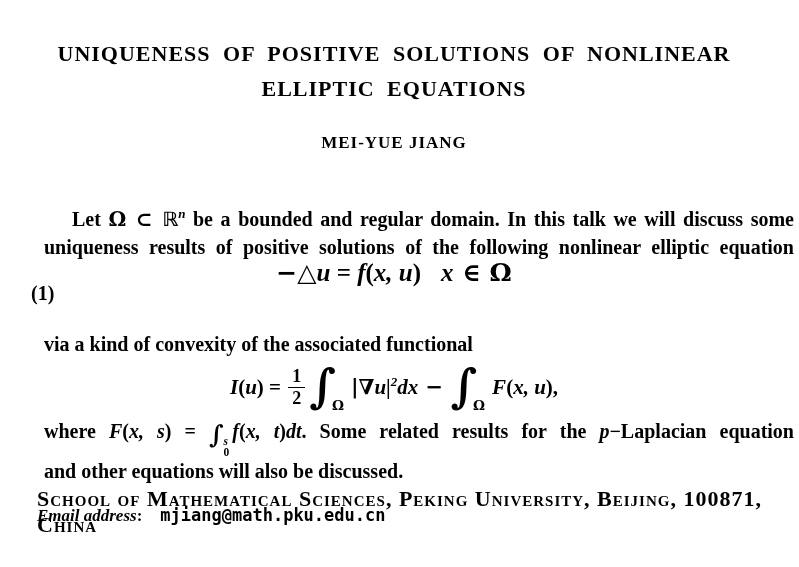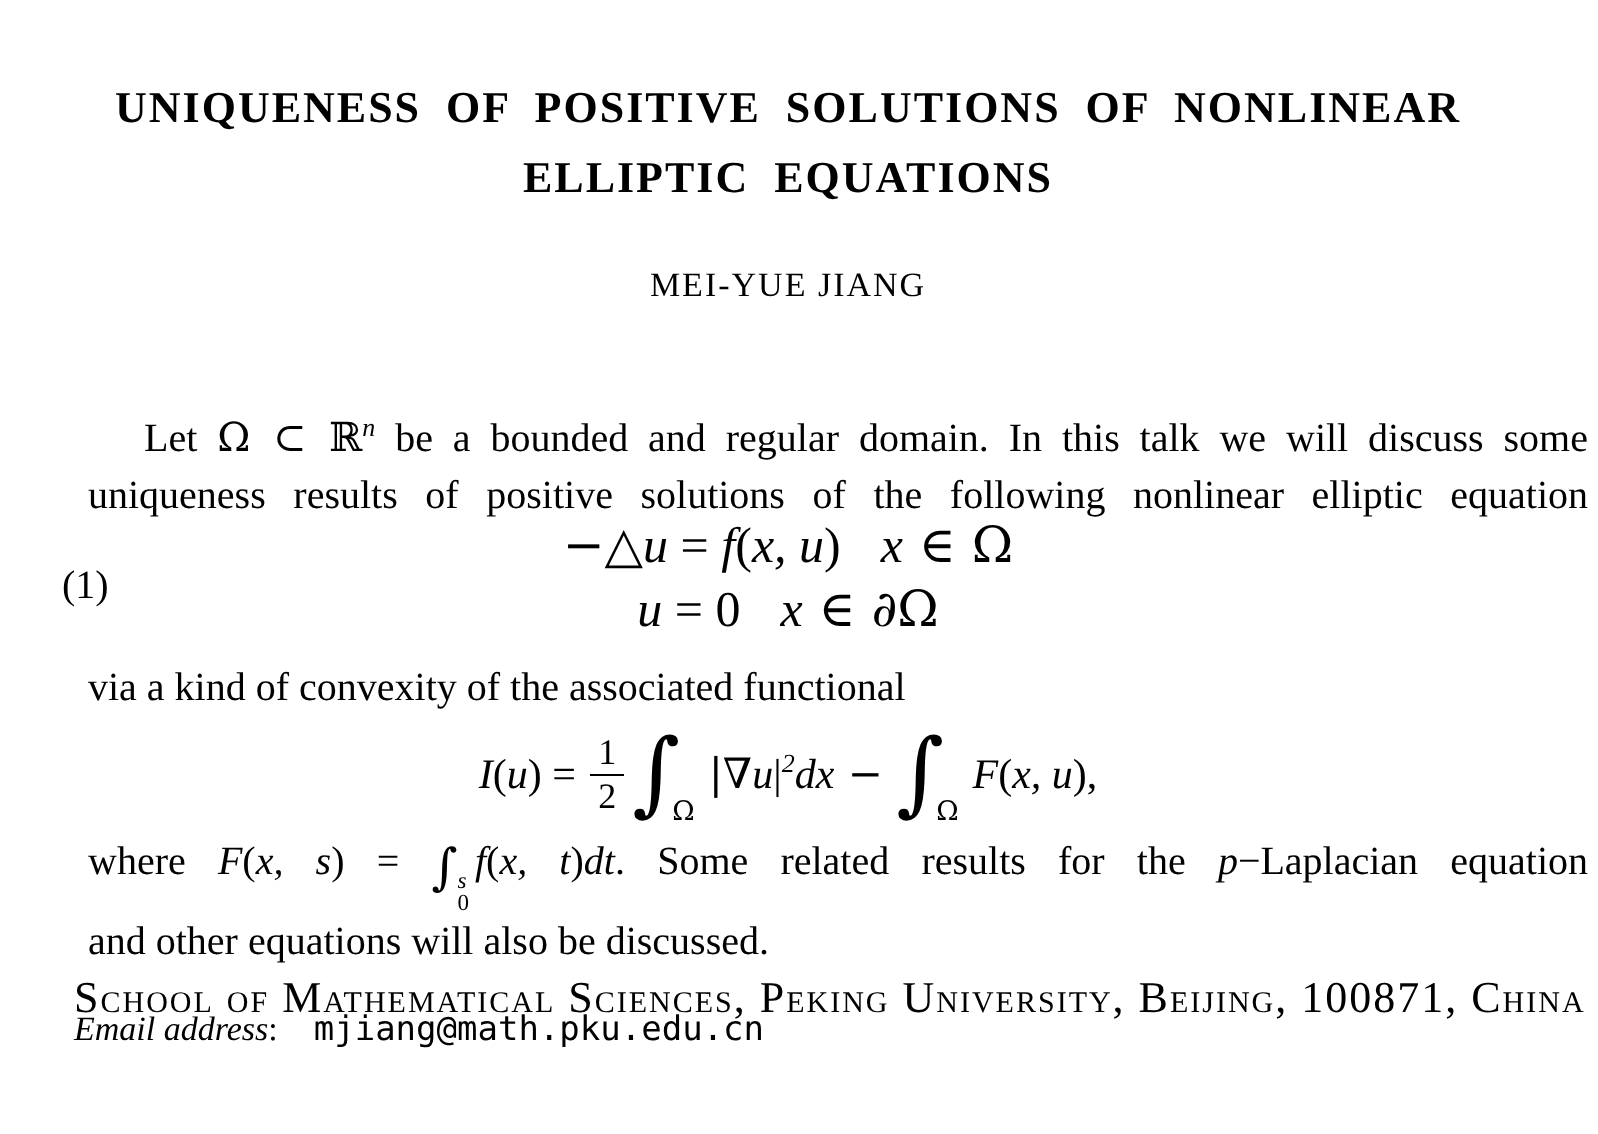--- a/index.html
+++ b/index.html
@@ -2,21 +2,21 @@
 <html><head>
 <meta charset="utf-8">
 <style>
   html, body { margin:0; padding:0; }
   body {
     width:799px; height:567px;
     background:#ffffff; color:#000000;
     font-family:"Liberation Serif", serif;
     position:relative; overflow:hidden;
   }
-  .abs { position:absolute; }
+  .abs { position:absolute;font-weight:bold; }
   .centered { left:0; width:788px; text-align:center; }
 
   
   .sym { font-family:"DejaVu Serif","DejaVu Sans",serif; font-style:normal; }
   .it  { font-style:italic; }
   sup.msup { font-size:13px; font-style:italic; }
   .qsp { display:inline-block; width:20px; }
 
   
   #title {
@@ -94,21 +94,20 @@
 
 <div id="para1" class="abs bodytext">
   <div class="jline indent"><span>Let </span><span class="sym">Ω ⊂ ℝ</span><sup class="msup">n</sup><span> be a bounded and regular domain. In this talk we will discuss some</span></div>
   <div class="jline">uniqueness results of positive solutions of the following nonlinear elliptic equation</div>
 </div>
 
 <div id="eq1num" class="abs">(1)</div>
 
 <div id="eq1" class="abs centered">
   <div><span class="sym">−△</span><span class="it">u</span><span> = </span><span class="it">f</span><span>(</span><span class="it">x, u</span><span>)</span><span class="qsp"></span><span class="it">x</span><span class="sym"> ∈ Ω</span></div>
-  <div><span class="it">u</span><span> = 0</span><span class="qsp"></span><span class="it">x</span><span class="sym"> ∈ ∂Ω</span></div>
 </div>
 
 <div id="via" class="abs bodytext">via a kind of convexity of the associated functional</div>
 
 <div id="eq2" class="abs centered"><span class="it">I</span><span>(</span><span class="it">u</span><span>) = </span><span class="frac">
       <span class="num">1</span>
       <span class="den">2</span>
     </span><span class="bigint">∫</span><span class="isub">Ω</span><span class="sym after-int">|∇</span><span class="it">u</span><span>|</span><sup class="msup">2</sup><span class="it">dx</span><span class="sym"> − </span><span class="bigint">∫</span><span class="isub">Ω</span><span class="it after-int">F</span><span>(</span><span class="it">x, u</span><span>),</span></div>
 
 <div id="para2" class="abs bodytext">

